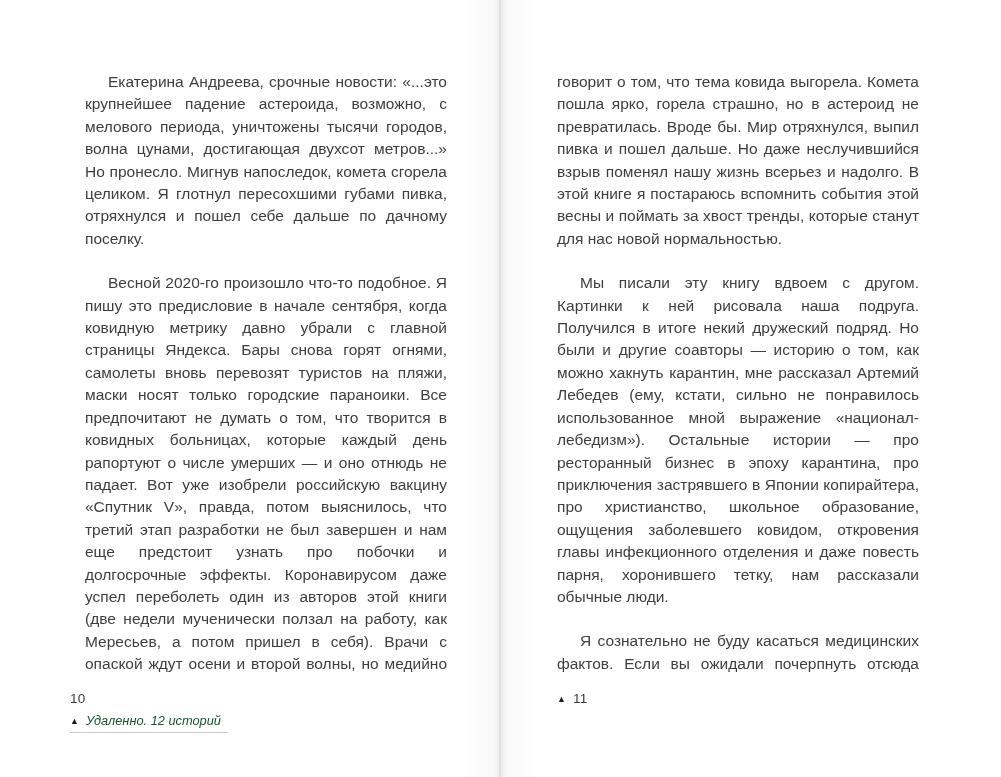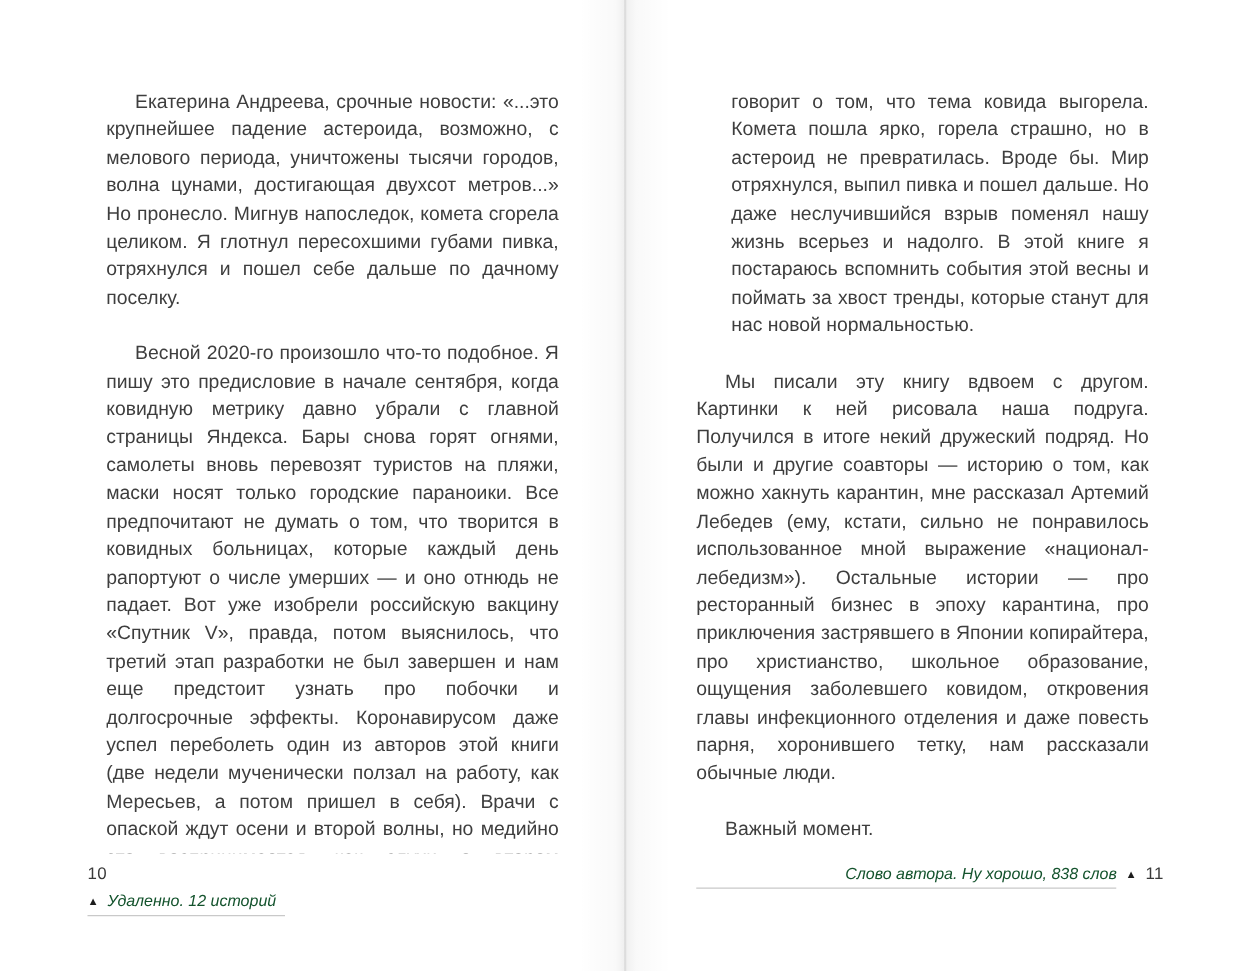--- a/index.html
+++ b/index.html
@@ -58,21 +58,21 @@
     line-height: 22.4px;
     text-align: justify;
   }
   .page.left  .text-block { left: 85px; width: 362px; }
   .page.right .text-block { left: 56px; width: 362px; }
 
   .text-block p {
     margin: 0 0 22px 0;
     text-indent: 23px;
   }
-  .text-block p.no-indent { text-indent: 0; margin-left: 28px; }
+  .text-block p.no-indent { text-indent: 0; }
 
   .footer {
     position: absolute;
     top: 691px;
     display: flex;
     align-items: baseline;
     gap: 7px;
     font-size: 13px;
     color: #3e3e3e;
   }
@@ -124,28 +124,23 @@
         <span class="ftitle">Удаленно. 12 историй</span>
         <span class="filler"></span>
       </span>
     </div>
   </div>
 
   <div class="page right">
     <div class="text-block">
       <p class="no-indent">говорит о том, что тема ковида выгорела. Комета пошла ярко, горела страшно, но в астероид не превратилась. Вроде бы. Мир отряхнулся, выпил пивка и пошел дальше. Но даже неслучившийся взрыв поменял нашу жизнь всерьез и надолго. В этой книге я постараюсь вспомнить события этой весны и поймать за хвост тренды, которые станут для нас новой нормальностью.</p>
       <p>Мы писали эту книгу вдвоем с другом. Картинки к ней рисовала наша подруга. Получился в итоге некий дружеский подряд. Но были и другие соавторы — историю о том, как можно хакнуть карантин, мне рассказал Артемий Лебедев (ему, кстати, сильно не понравилось использованное мной выражение «национал-лебедизм»). Остальные истории — про ресторанный бизнес в эпоху карантина, про приключения застрявшего в Японии копирайтера, про христианство, школьное образование, ощущения заболевшего ковидом, откровения главы инфекционного отделения и даже повесть парня, хоронившего тетку, нам рассказали обычные люди.</p>
-      <p>Важный момент.</p>
       <p>Я сознательно не буду касаться медицинских фактов. Если вы ожидали почерпнуть отсюда тонко-</p>
     </div>
     <div class="footer">
-      <span class="rule-group">
-        <span class="filler"></span>
-        <span class="ftitle">Слово автора. Ну хорошо, 838 слов</span>
-      </span>
       <span class="marker">▲</span>
       <span class="page-num">11</span>
     </div>
   </div>
 
   <div class="gutter"></div>
 
 </div>
 
 </body></html>

